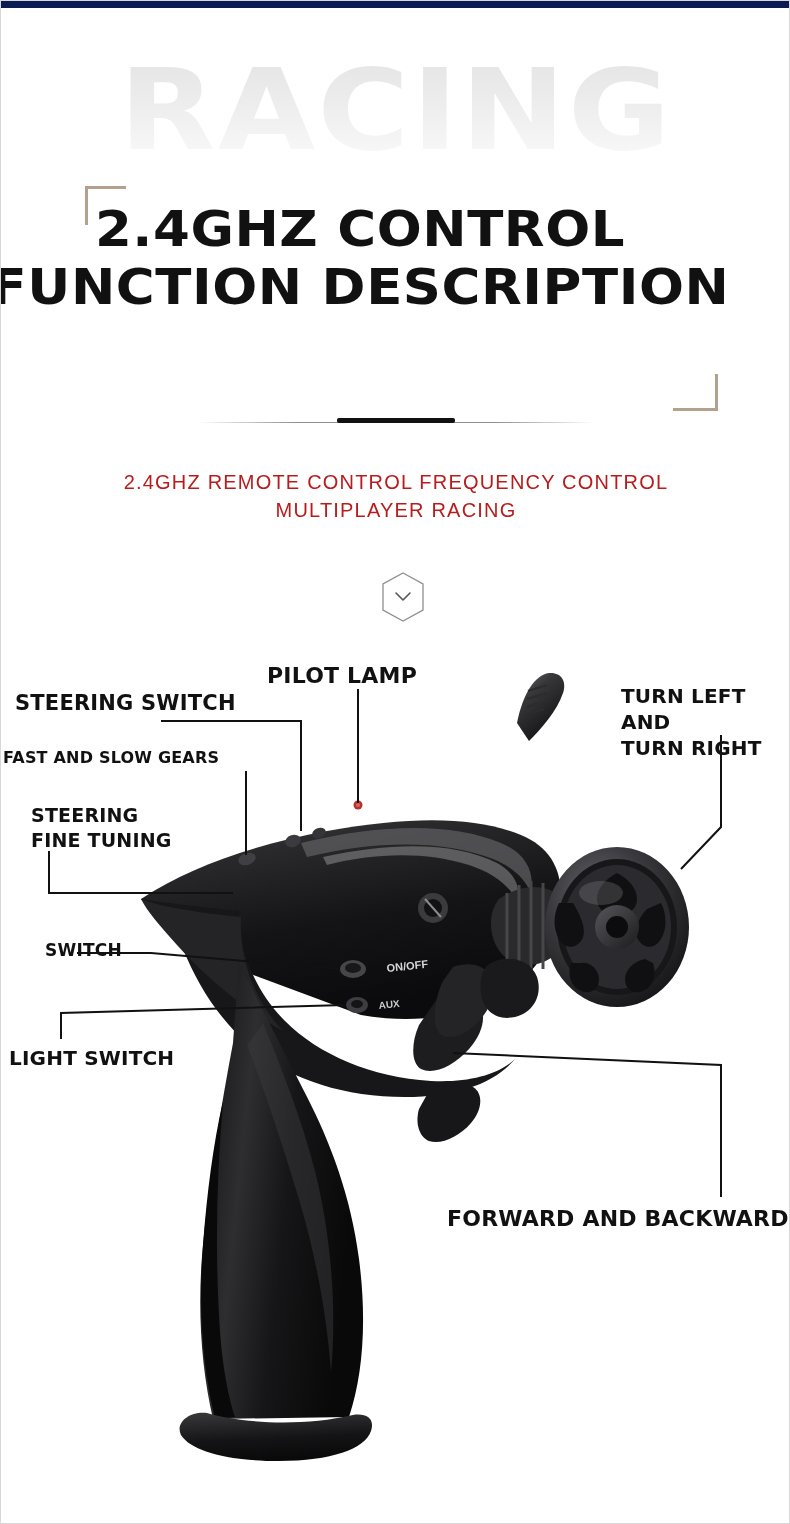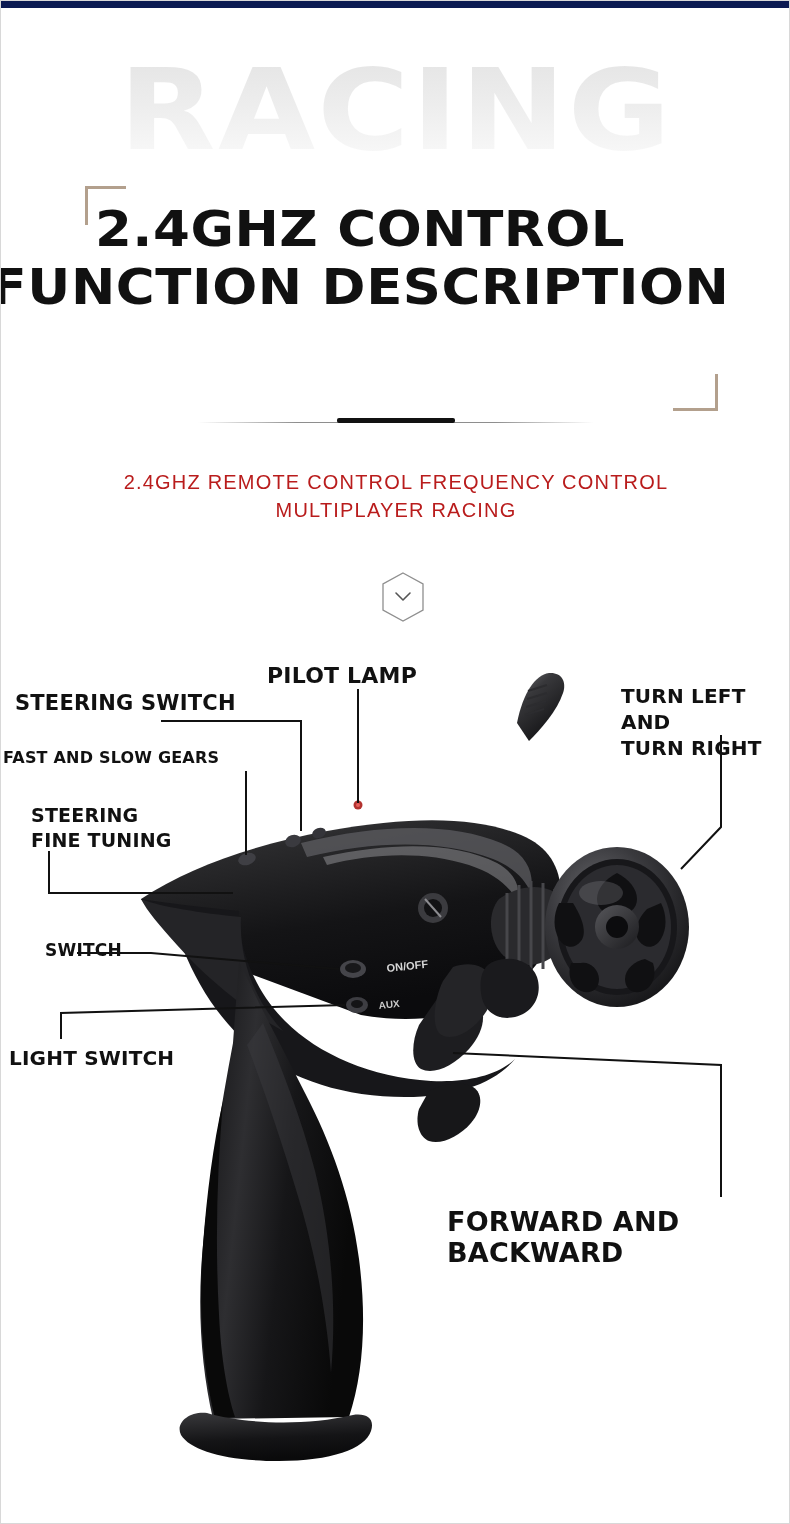--- a/index.html
+++ b/index.html
@@ -124,21 +124,21 @@
     letter-spacing: 0.2px;
     white-space: pre-line;
   }
   .c-steering-switch  { left: 14px;  top: 60px;  font-size: 21px; }
   .c-pilot-lamp       { left: 266px; top: 32px;  font-size: 22px; text-align: right; }
   .c-turn             { left: 620px; top: 52px;  font-size: 20px; line-height: 26px; }
   .c-fast-slow        { left: 2px;   top: 117px; font-size: 16px; }
   .c-fine-tune        { left: 30px;  top: 172px; font-size: 19px; line-height: 25px; }
   .c-switch           { left: 16px;  top: 309px; font-size: 17px; margin-left: 28px; }
   .c-light-switch     { left: 8px;   top: 415px; font-size: 20px; }
-  .c-forward          { left: 446px; top: 575px; font-size: 27px; }
+  .c-forward          { left: 446px; top: 575px; font-size: 22px; }
   svg.lines, svg.device {
     position: absolute;
     left: 0; top: 0;
     width: 790px;
     height: 894px;
   }
 </style>
 </head>
 <body>
 

